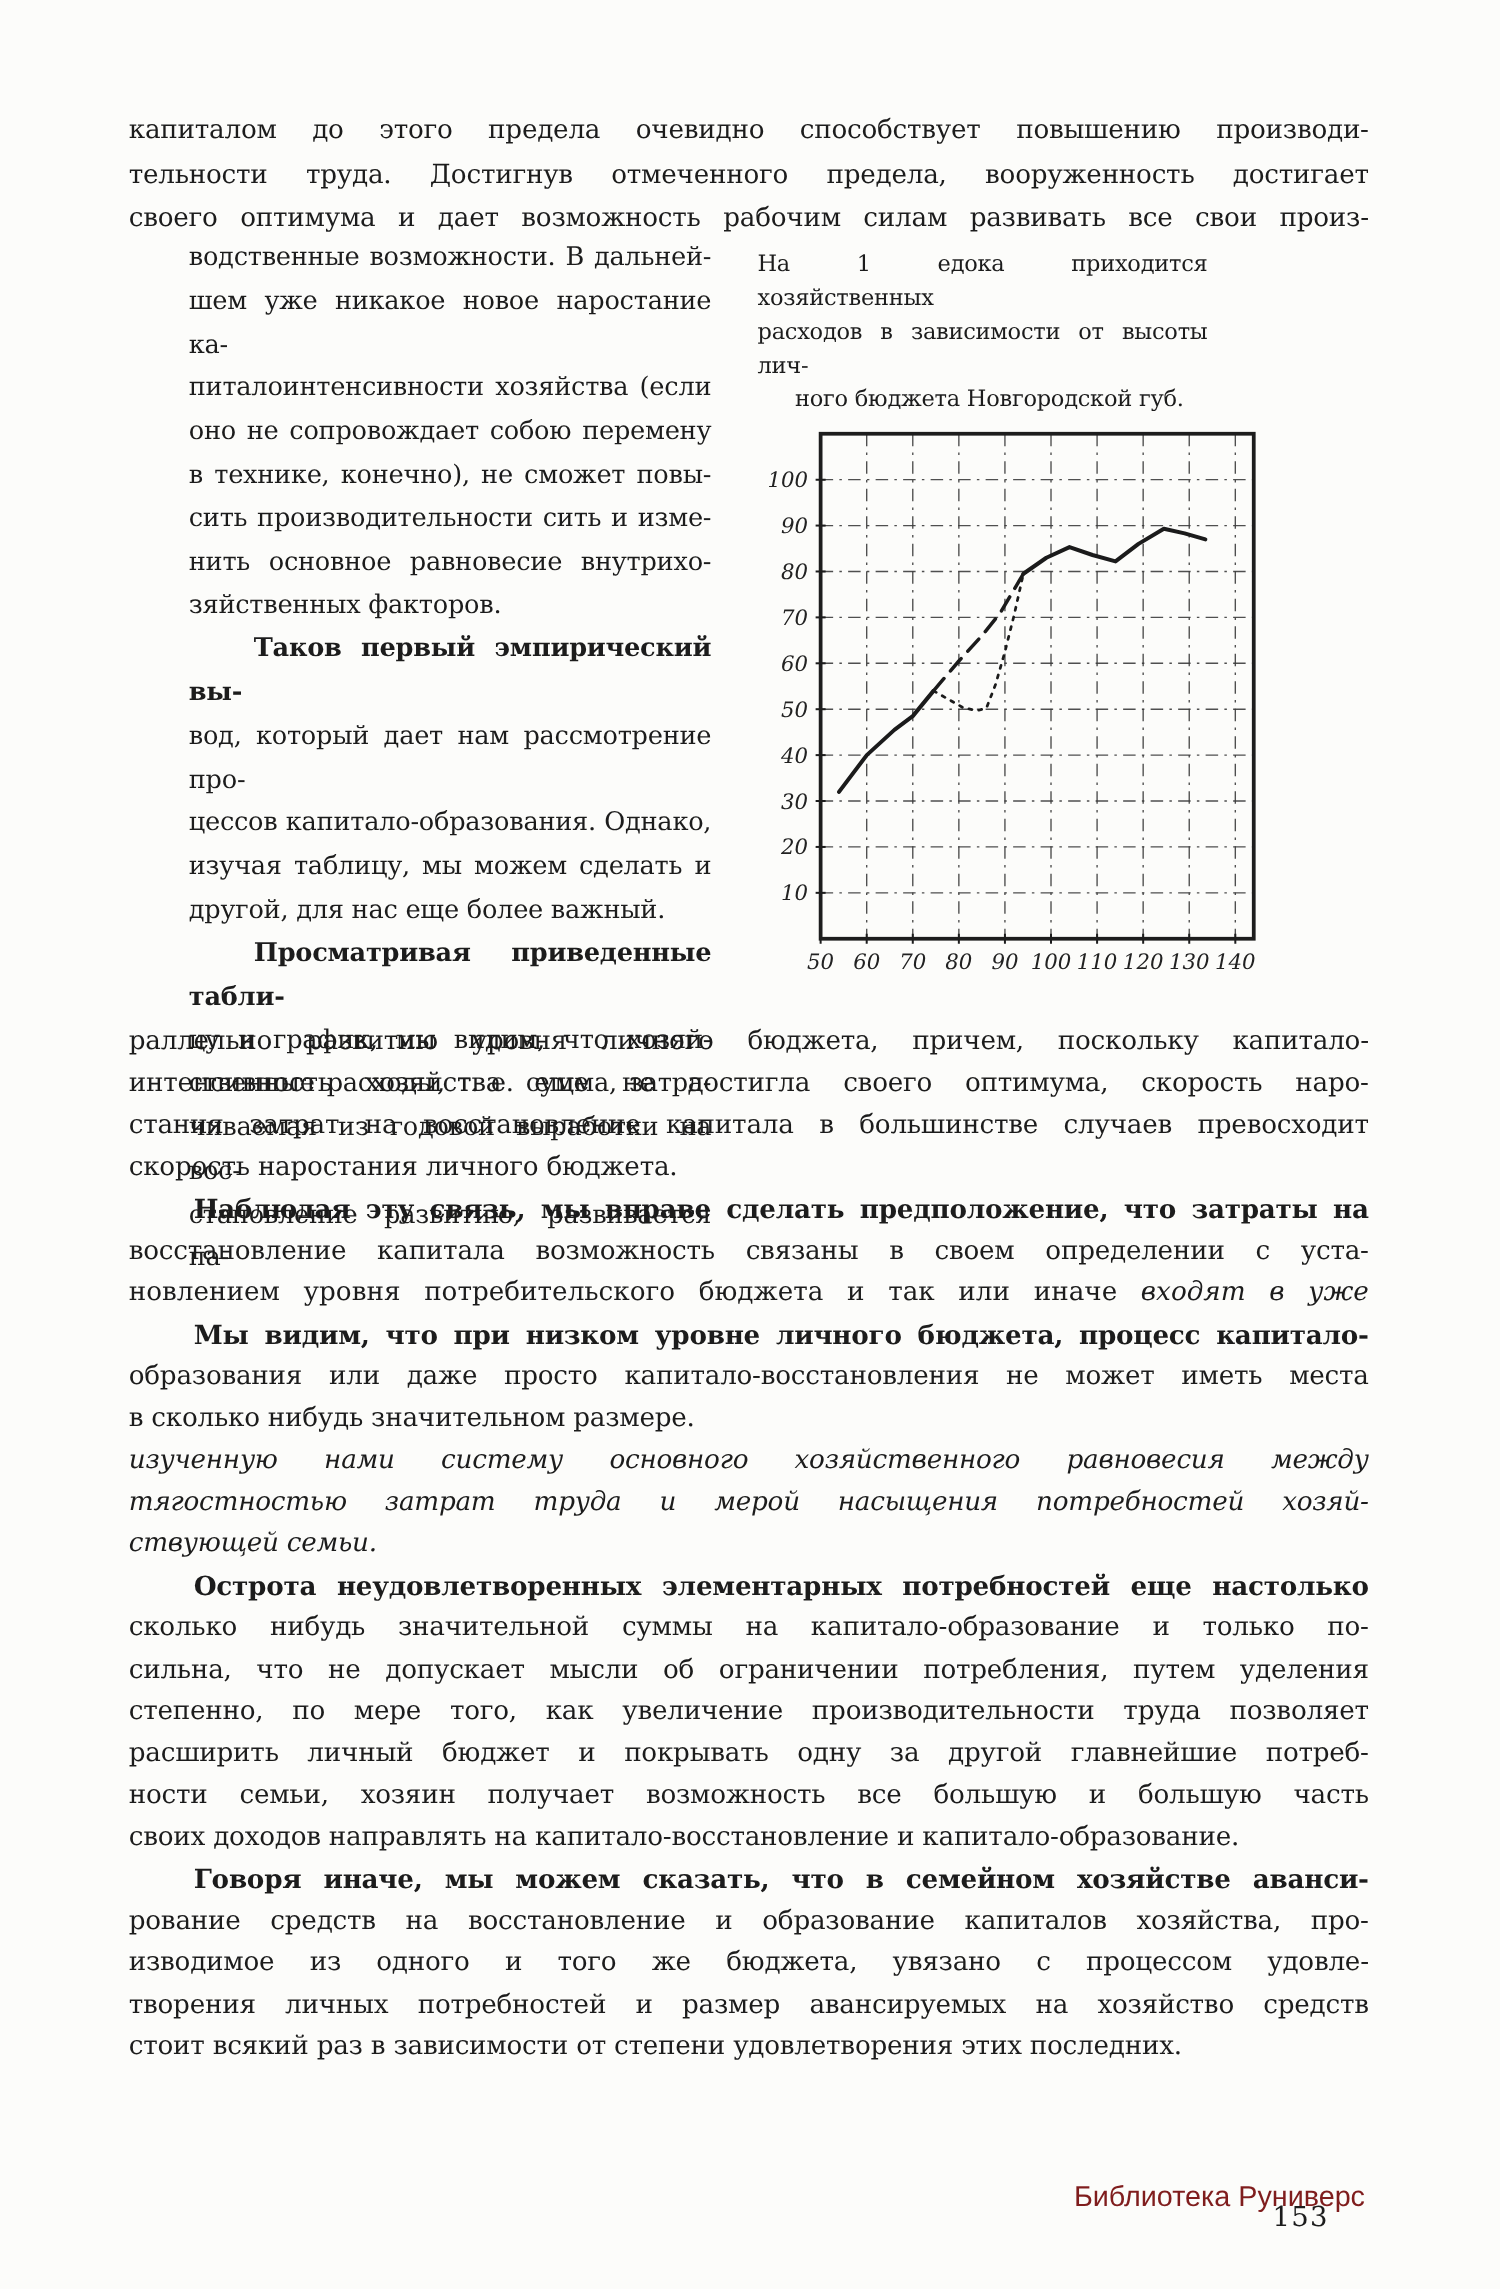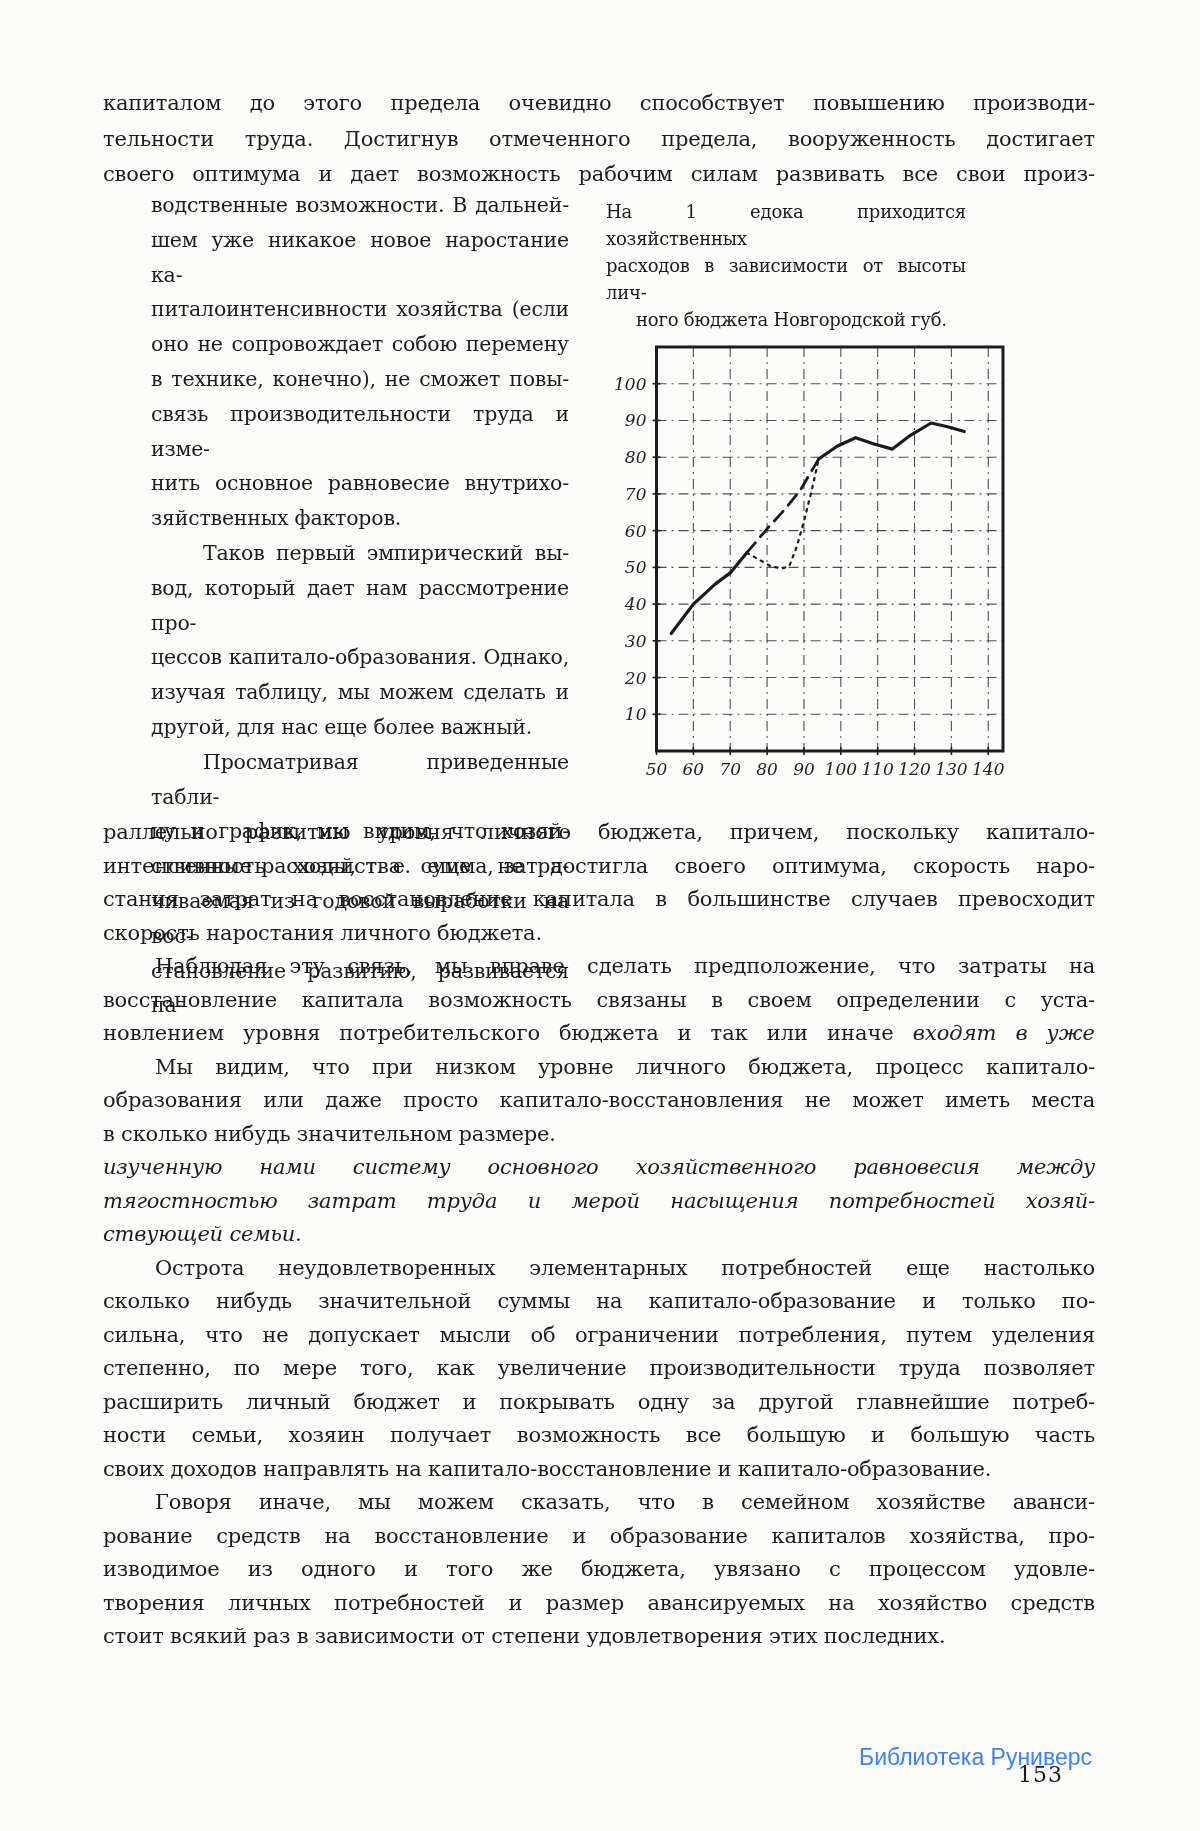--- a/index.html
+++ b/index.html
@@ -3,21 +3,21 @@
 <meta charset="utf-8">
 <style>
   html,body{margin:0;padding:0;}
   body{width:1200px;height:1831px;background:#f4f4f2;font-family:"DejaVu Serif",serif;}
   .page{position:relative;width:1200px;height:1831px;background:#fcfcfa;color:#1c1c1c;overflow:hidden;}
 
   
   .lines{letter-spacing:-0.2px;}
   .tline{text-align:justify;text-align-last:justify;white-space:normal;}
   .tline.tlast{text-align-last:left;}
-  .tline.tindent{text-indent:52px;}
+  .tline.tindent{text-indent:52px;font-weight:bold;}
   .cursive{font-style:italic;}
 
   #p-top{position:absolute;left:103px;top:86px;width:992px;font-size:21px;line-height:35.5px;}
   #left-col{position:absolute;left:103px;top:188px;width:418px;font-size:20.5px;line-height:34.8px;margin-left:48px;}
   #fig-caption{position:absolute;left:606px;top:198px;width:360px;font-size:18px;line-height:27px;letter-spacing:-0.2px;}
   #fig-caption .cap3{padding-left:30px;}
   #main-col{position:absolute;left:103px;top:816px;width:992px;font-size:21px;line-height:33.5px;}
 
   #chart-wrap{position:absolute;left:580px;top:338px;width:440px;height:450px;}
   #chart-svg{width:100%;height:100%;}
@@ -25,41 +25,41 @@
   .tick{stroke:#1d1d1d;stroke-width:1.6;}
   .border{fill:none;stroke:#1d1d1d;stroke-width:3;}
   .ln{fill:none;stroke:#1b1b1b;stroke-linejoin:round;stroke-linecap:round;}
   .ln.solid{stroke-width:3.2;}
   .ln.dash{stroke-width:2.8;stroke-dasharray:13 8;}
   .ln.dot{stroke-width:2.2;stroke-dasharray:2.5 5.5;}
   .ylab{font-family:"DejaVu Serif",serif;font-style:italic;font-size:17px;text-anchor:end;fill:#222;}
   .xlab{font-family:"DejaVu Serif",serif;font-style:italic;font-size:17px;text-anchor:middle;fill:#222;}
 
   #page-num{position:absolute;right:137px;top:1762px;font-size:22px;letter-spacing:1px;}
-  #watermark{position:absolute;right:108px;top:1744px;font-family:"Liberation Sans",sans-serif;font-size:23px;color:#3b82f6;}
+  #watermark{position:absolute;right:108px;top:1744px;font-family:"Liberation Sans",sans-serif;font-size:23px;color:#7f1d1d;}
 </style>
 </head>
 <body>
 
 <div class="page">
 
   <div id="p-top" class="lines">
       <div class="tline">капиталом до этого предела очевидно способствует повышению производи-</div>
       <div class="tline">тельности труда. Достигнув отмеченного предела, вооруженность достигает</div>
       <div class="tline">своего оптимума и дает возможность рабочим силам развивать все свои произ-</div>
     </div>
 
   <div id="left-col">
     <div class="lines">
         <div class="tline">водственные возможности. В дальней-</div>
         <div class="tline">шем уже никакое новое наростание ка-</div>
         <div class="tline">питалоинтенсивности хозяйства (если</div>
         <div class="tline">оно не сопровождает собою перемену</div>
         <div class="tline">в технике, конечно), не сможет повы-</div>
-        <div class="tline">связь производительности труда и изме-</div>
+        <div class="tline">сить производительности сить и изме-</div>
         <div class="tline">нить основное равновесие внутрихо-</div>
         <div class="tline tlast">зяйственных факторов.</div>
       </div>
     <div class="lines">
         <div class="tline tindent">Таков первый эмпирический вы-</div>
         <div class="tline">вод, который дает нам рассмотрение про-</div>
         <div class="tline">цессов капитало-образования. Однако,</div>
         <div class="tline">изучая таблицу, мы можем сделать и</div>
         <div class="tline tlast">другой, для нас еще более важный.</div>
       </div>

